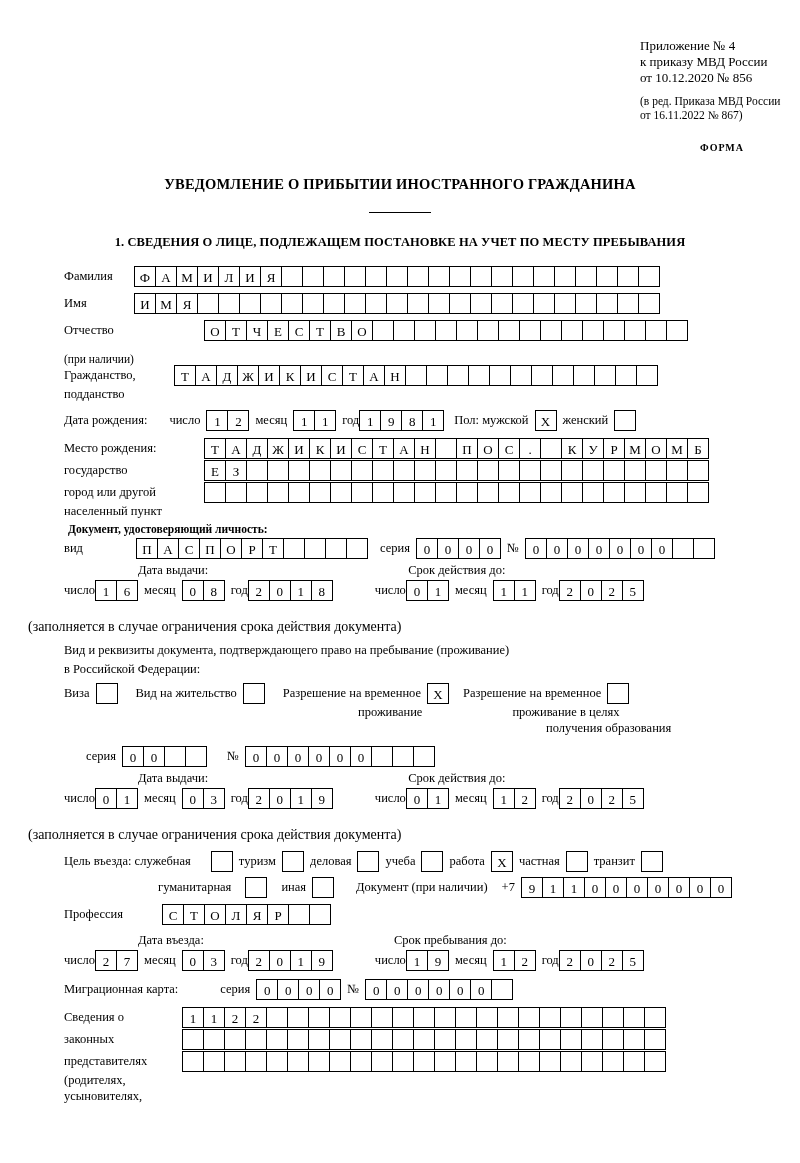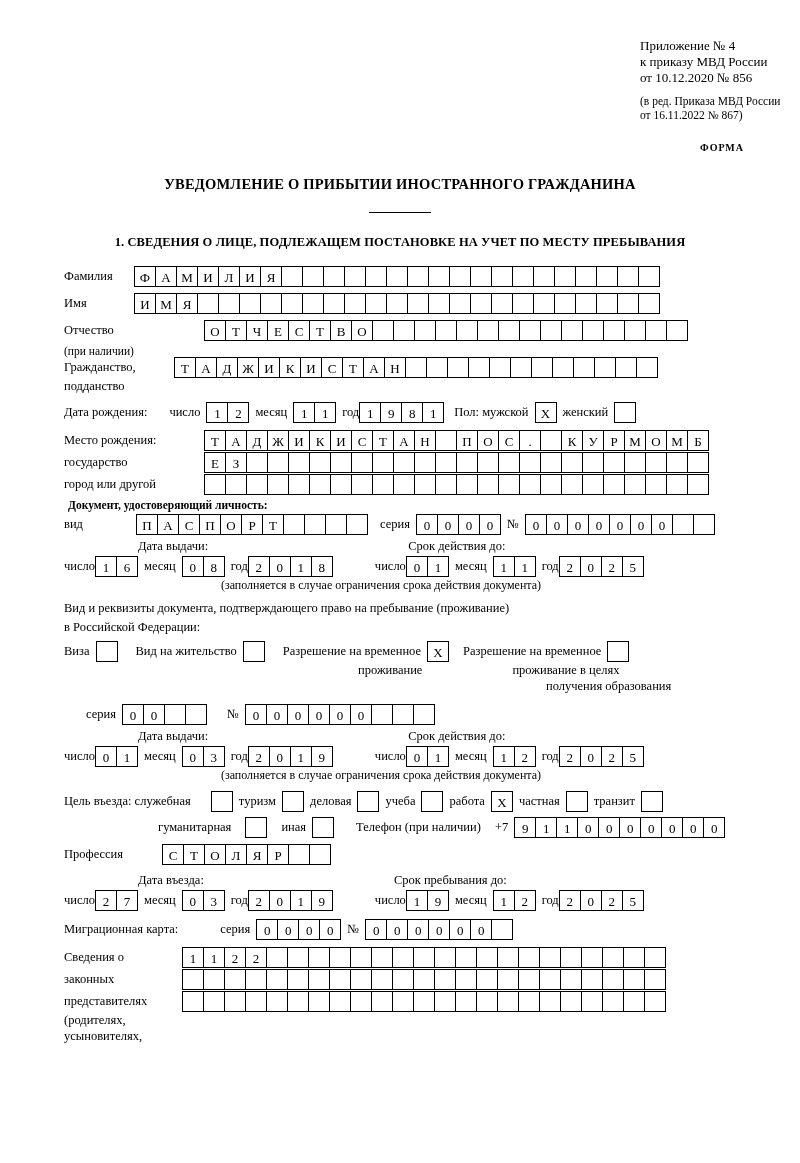--- a/index.html
+++ b/index.html
@@ -92,24 +92,24 @@
     display:inline-block;text-align:center;line-height:21px;font-size:13px;
   }
   .ml{margin-left:6px;}
   .label-center{
     text-align:left;
     font-weight:bold;
     font-size:11.5px;
     margin-top:10px;
   }
   .right-note{
-    font-size:12px;
-    text-align:center;
+    font-size:14px;
+    text-align:left;
     padding-right:38px;
-    margin-top:1px;
+    margin-top:18px;
   }
 </style>
 </head>
 <body>
 
 <div class="page">
 
   <div class="hdr">
     <div>Приложение № 4</div>
     <div>к приказу МВД России</div>
@@ -212,21 +212,21 @@
         <div class="c"></div>
         <div class="c"></div>
         <div class="c"></div>
         <div class="c"></div>
         <div class="c"></div>
         <div class="c"></div>
         <div class="c"></div>
         <div class="c"></div>
       </div>
   </div>
-  <div class="row" style="margin-top:4px">
+  <div class="row" style="margin-top:12px">
     <div class="lbl sm" style="width:140px;margin-left:36px">(при наличии)</div>
   </div>
 
   <div class="row" style="margin-top:0">
     <div class="lbl" style="width:110px;margin-left:36px">Гражданство,</div>
     <div class="cells" id="citizenship-cells">
         <div class="c">Т</div>
         <div class="c">А</div>
         <div class="c">Д</div>
         <div class="c">Ж</div>
@@ -360,20 +360,23 @@
         <div class="c"></div>
         <div class="c"></div>
         <div class="c"></div>
         <div class="c"></div>
         <div class="c"></div>
         <div class="c"></div>
         <div class="c"></div>
         <div class="c"></div>
       </div>
   </div>
+  <div class="row" style="margin-top:1px">
+    <div class="lbl" style="width:140px;margin-left:36px">населенный пункт</div>
+  </div>
 
   <div class="label-center" style="margin-top:4px;margin-left:40px">Документ, удостоверяющий личность:</div>
 
   <div class="row" style="margin-top:3px">
     <div class="lbl" style="width:72px;margin-left:36px">вид</div>
     <div class="cells" id="idoc-type">
         <div class="c">П</div>
         <div class="c">А</div>
         <div class="c">С</div>
         <div class="c">П</div>
@@ -556,21 +559,21 @@
     <div class="box ml"></div>
     <div class="lbl ml">транзит</div>
     <div class="box ml"></div>
   </div>
 
   <div class="row" style="margin-top:5px">
     <div class="lbl" style="margin-left:130px">гуманитарная</div>
     <div class="box" style="margin-left:14px"></div>
     <div class="lbl" style="margin-left:14px">иная</div>
     <div class="box ml"></div>
-    <div class="lbl" style="margin-left:22px">Телефон (при наличии)</div>
+    <div class="lbl" style="margin-left:22px">Документ (при наличии)</div>
     <div class="lbl" style="margin-left:14px">+7</div>
     <div class="cells ml" id="phone-cells">
         <div class="c">9</div>
         <div class="c">1</div>
         <div class="c">1</div>
         <div class="c">0</div>
         <div class="c">0</div>
         <div class="c">0</div>
         <div class="c">0</div>
         <div class="c">0</div>

